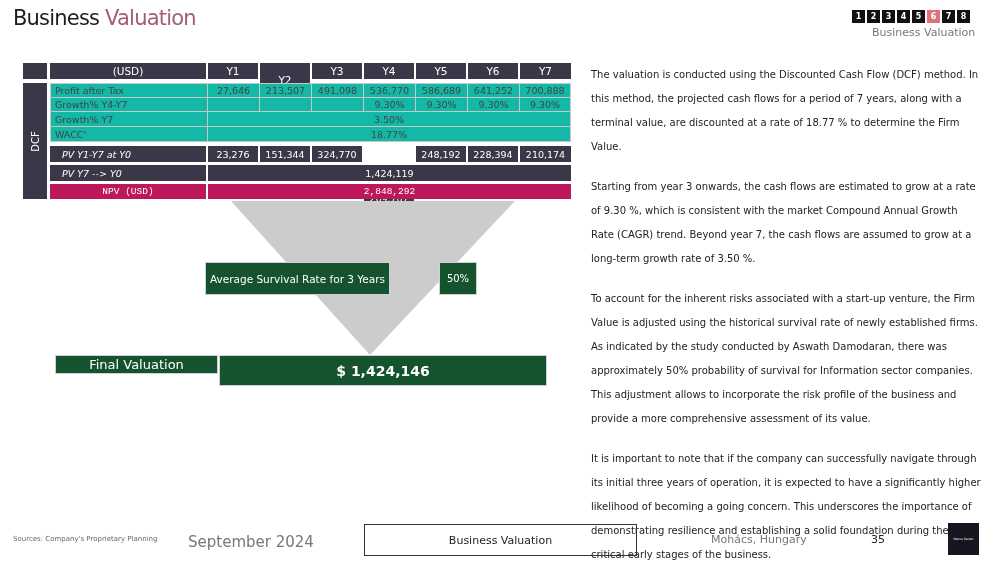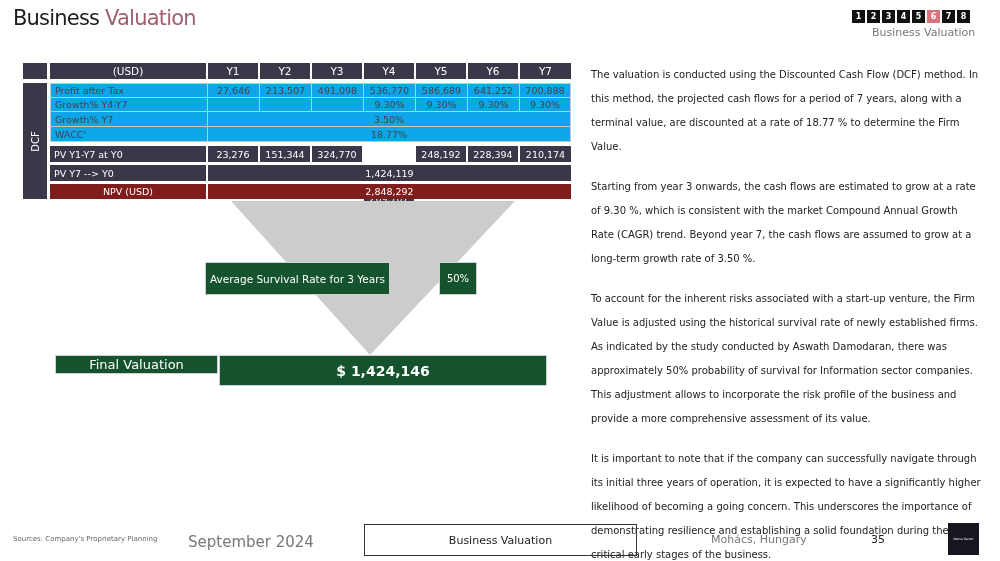--- a/index.html
+++ b/index.html
@@ -16,25 +16,25 @@
   .pager .pg {
     width: 13px; height: 13px; background: #111; color: #fff; font-size: 8px; font-weight: bold;
     display: flex; align-items: center; justify-content: center;
   }
   .pager .pg.active { background: #d9747c; }
   .pager-label { position: absolute; left: 872px; top: 26px; font-size: 11px; color: #777; }
 
   
   .cell { position: absolute; display: flex; align-items: center; justify-content: center; font-size: 9.5px; }
   .hdr { background: #3c3748; color: #fff; font-size: 10.5px; }
-  .wcell { background: #0ea5e9; color: #444; border: 1px solid #c7c7c7; }
+  .wcell { background: #14b8a6; color: #444; border: 1px solid #c7c7c7; }
   .wlabel { justify-content: flex-start; padding-left: 4px; }
   .drow { background: #3c3748; color: #fff; }
-  .nrow { background: #7f1d1d; color: #fff; }
-  .dlabel { justify-content: flex-start; padding-left: 4px; }
+  .nrow { background: #be185d; color: #fff; font-family: Liberation Mono, monospace; }
+  .dlabel { justify-content: flex-start; padding-left: 12px; font-style: italic; }
   .dcf-side {
     position: absolute; left: 23px; top: 83px; width: 24px; height: 116px; background: #3c3748;
     display: flex; align-items: center; justify-content: center;
   }
   .dcf-side span { color: #fff; font-size: 10px; transform: rotate(-90deg); white-space: nowrap; }
   .corner { position: absolute; left: 23px; top: 63px; width: 24px; height: 16px; background: #3c3748; }
 
   .funnel { position: absolute; left: 0; top: 0; }
   .box { position: absolute; background: #14532d; color: #fff; display: flex; align-items: center; justify-content: center; border: 1px solid #cfcfd4; }
 
@@ -75,21 +75,21 @@
 <div class="pager-label">Business Valuation</div>
 
 <div>
   <div class="corner"></div>
   <div class="dcf-side">
       <span>DCF</span>
     </div>
 
   <div class="cell hdr" style="left:50px;top:63px;width:156px;height:16px;">(USD)</div>
   <div class="cell hdr" style="left:208px;top:63px;width:50px;height:16px;">Y1</div>
-  <div class="cell hdr" style="left:260px;top:63px;width:50px;height:16px;">Y2</div>
+  <div class="cell hdr" style="left:260px;top:63px;width:50px;height:33px;">Y2</div>
   <div class="cell hdr" style="left:312px;top:63px;width:50px;height:16px;">Y3</div>
   <div class="cell hdr" style="left:364px;top:63px;width:50px;height:16px;">Y4</div>
   <div class="cell hdr" style="left:416px;top:63px;width:50px;height:16px;">Y5</div>
   <div class="cell hdr" style="left:468px;top:63px;width:50px;height:16px;">Y6</div>
   <div class="cell hdr" style="left:520px;top:63px;width:51px;height:16px;">Y7</div>
 
   <div class="cell wcell wlabel" style="left:50px;top:83px;width:158px;height:15px;">Profit after Tax</div>
   <div class="cell wcell" style="left:207px;top:83px;width:53px;height:15px;">27,646</div>
   <div class="cell wcell" style="left:259px;top:83px;width:53px;height:15px;">213,507</div>
   <div class="cell wcell" style="left:311px;top:83px;width:53px;height:15px;">491,098</div>

